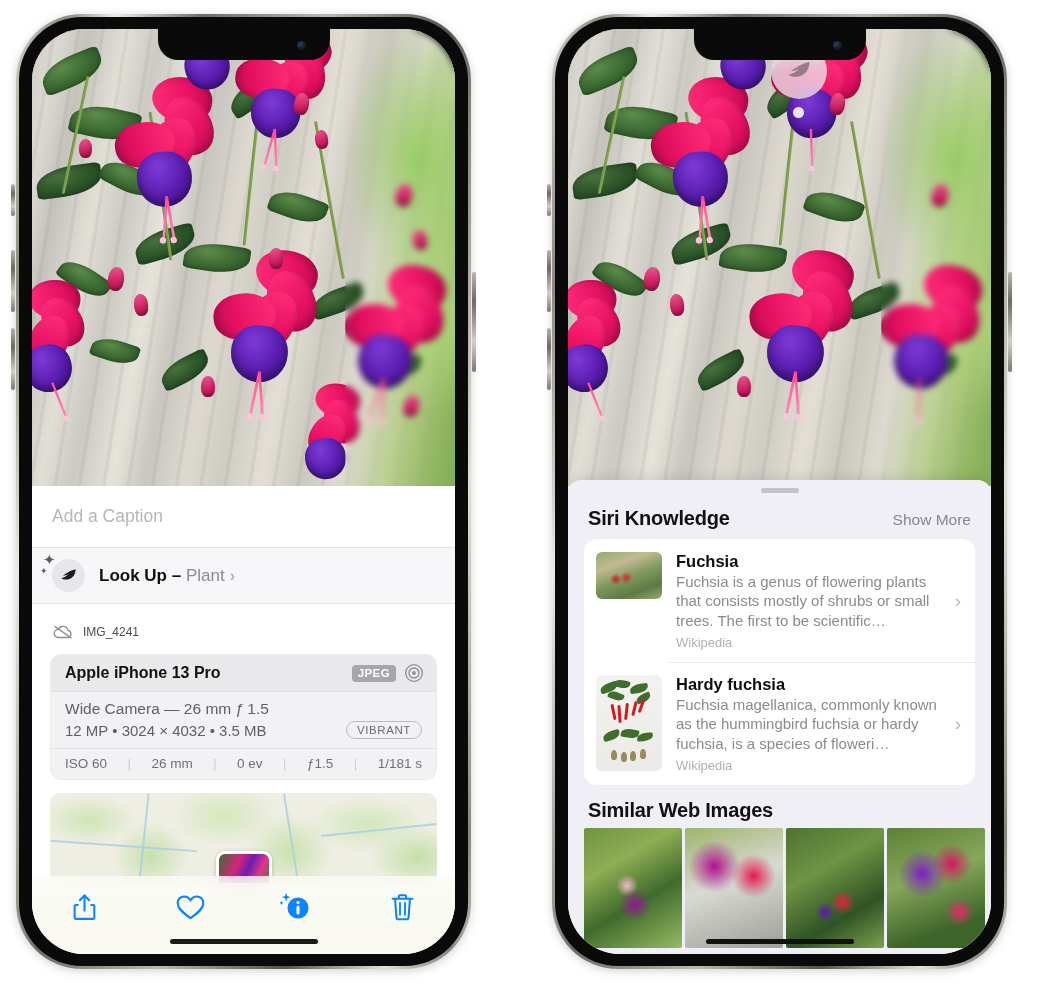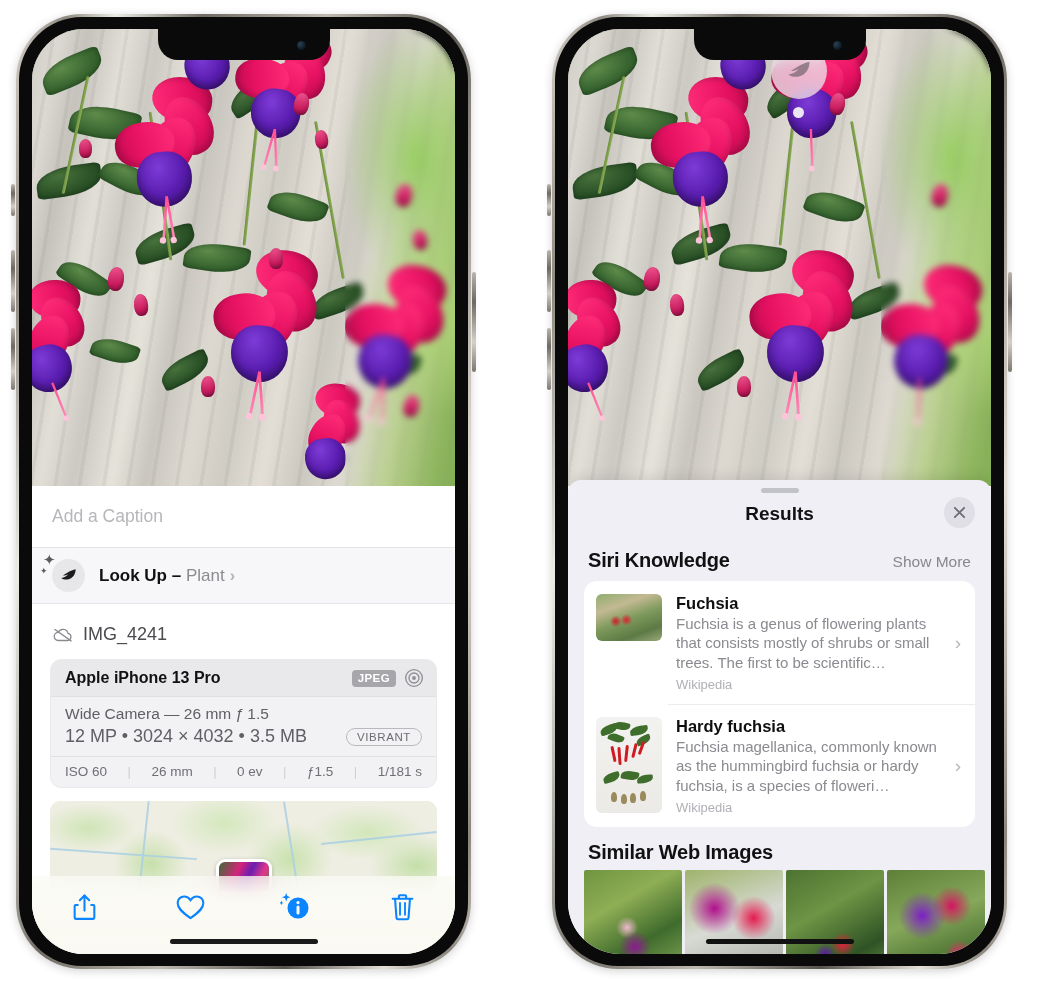--- a/index.html
+++ b/index.html
@@ -180,21 +180,21 @@
   .lookup-txt .sub { font-weight: 400; color: #8b8b90; }
   .chev-sm { color: #b2b2b7; font-size: 16px; margin-left: 5px; }
 
   .date-block { padding: 14px 20px 0 20px; }
   .date-line {
     display: flex; align-items: baseline; justify-content: space-between;
   }
   .date-txt { font-size: 16.5px; color: #111; font-weight: 600; }
   .adjust { font-size: 16.5px; color: #0a84ff; font-weight: 500; }
   .fname-line { display: flex; align-items: center; margin-top: 6px; gap: 9px; }
-  .fname { font-size: 18px; color: #4b4b50; }
+  .fname { font-size: 12px; color: #4b4b50; }
 
   .meta-card {
     margin: 14px 18px 0 18px;
     border-radius: 11px; overflow: hidden;
     background: #f2f2f4;
     border: 1px solid #eaeaec;
   }
   .meta-head {
     display: flex; align-items: center; justify-content: space-between;
     padding: 8px 12px 8px 14px;
@@ -204,21 +204,21 @@
   .meta-title { font-size: 16px; font-weight: 600; color: #111; }
   .meta-head-right { display: flex; align-items: center; gap: 8px; }
   .tag-jpeg {
     font-size: 11.5px; font-weight: 700; color: #fff; letter-spacing: .4px;
     background: #a6a6ab; border-radius: 4px; padding: 2.5px 6px;
   }
   .aperture-ic { width: 20px; height: 20px; }
   .meta-body { padding: 8px 14px 9px 14px; }
   .meta-l1 { font-size: 15.5px; color: #5f5f65; }
   .meta-l2row { display: flex; align-items: center; justify-content: space-between; margin-top: 3px; }
-  .meta-l2 { font-size: 18px; color: #5f5f65; }
+  .meta-l2 { font-size: 15px; color: #5f5f65; }
   .tag-vibrant {
     font-size: 11.5px; color: #6c6c72; letter-spacing: .6px;
     border: 1px solid #b9b9c0; border-radius: 10px; padding: 2px 10px;
   }
   .meta-foot {
     display: flex; align-items: center; justify-content: space-between;
     padding: 7px 14px 8px 14px;
     border-top: 1px solid #e0e0e3;
   }
   .exif { font-size: 13.5px; color: #6f6f75; }
@@ -679,28 +679,20 @@
             <svg width="28" height="28" viewBox="0 0 24 24" aria-hidden="true">
               <path d="M21 4c0 9-6.5 13-12 13-2.6 0-4.6-.8-6-2 3.6-.6 6.4-2.1 9-5-2.2 1.3-4.6 2-7 2 4-2.4 7-5.6 16-8z" fill="#8a7580" opacity=".88"></path>
             </svg>
           </div>
           <div class="leaf-badge-dot"></div>
         </div>
 
         <div class="results">
           <div class="grabber"></div>
 
-          <div class="res-head">
-            <span class="res-title">Results</span>
-            <div class="close-btn">
-              <svg width="15" height="15" viewBox="0 0 16 16" aria-hidden="true">
-                <path d="M3 3 L13 13 M13 3 L3 13" stroke="#6d6d76" stroke-width="2" stroke-linecap="round"></path>
-              </svg>
-            </div>
-          </div>
 
           <div class="sec-head">
             <span class="sec-title">Siri Knowledge</span>
             <span class="show-more">Show More</span>
           </div>
 
           <div class="card-group">
 
             <div class="k-row">
               <div class="k-thumb wide">

